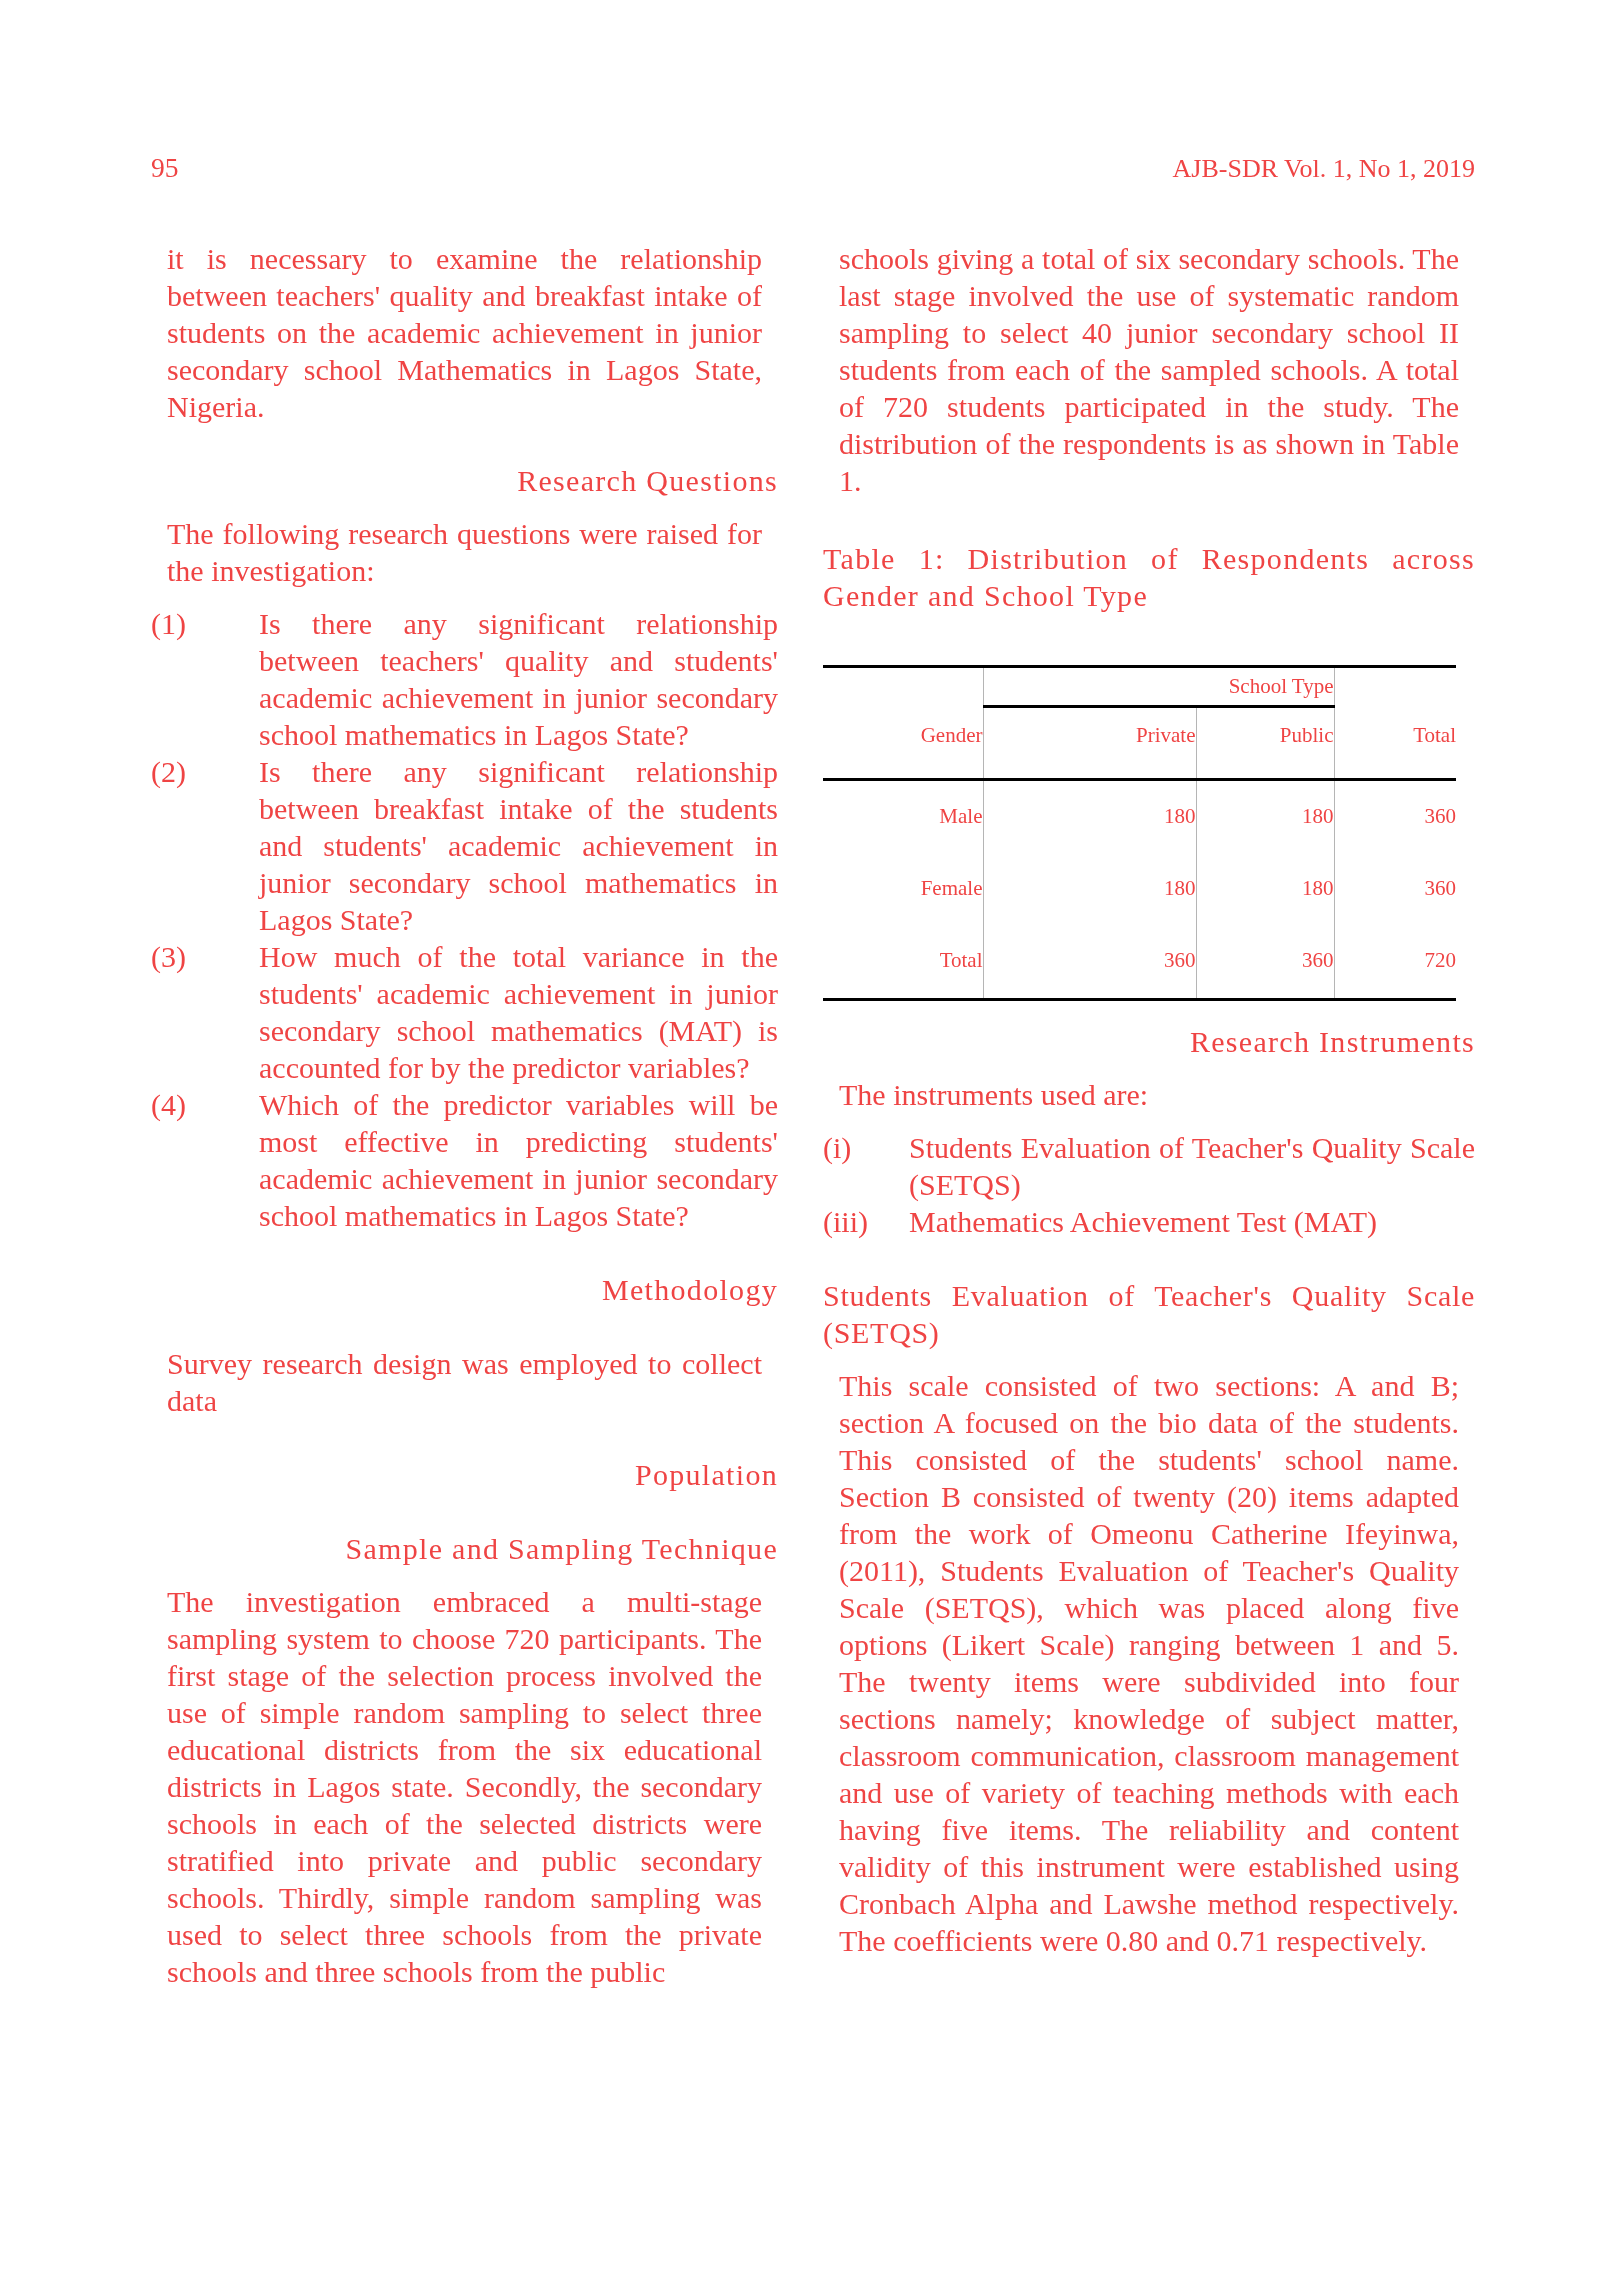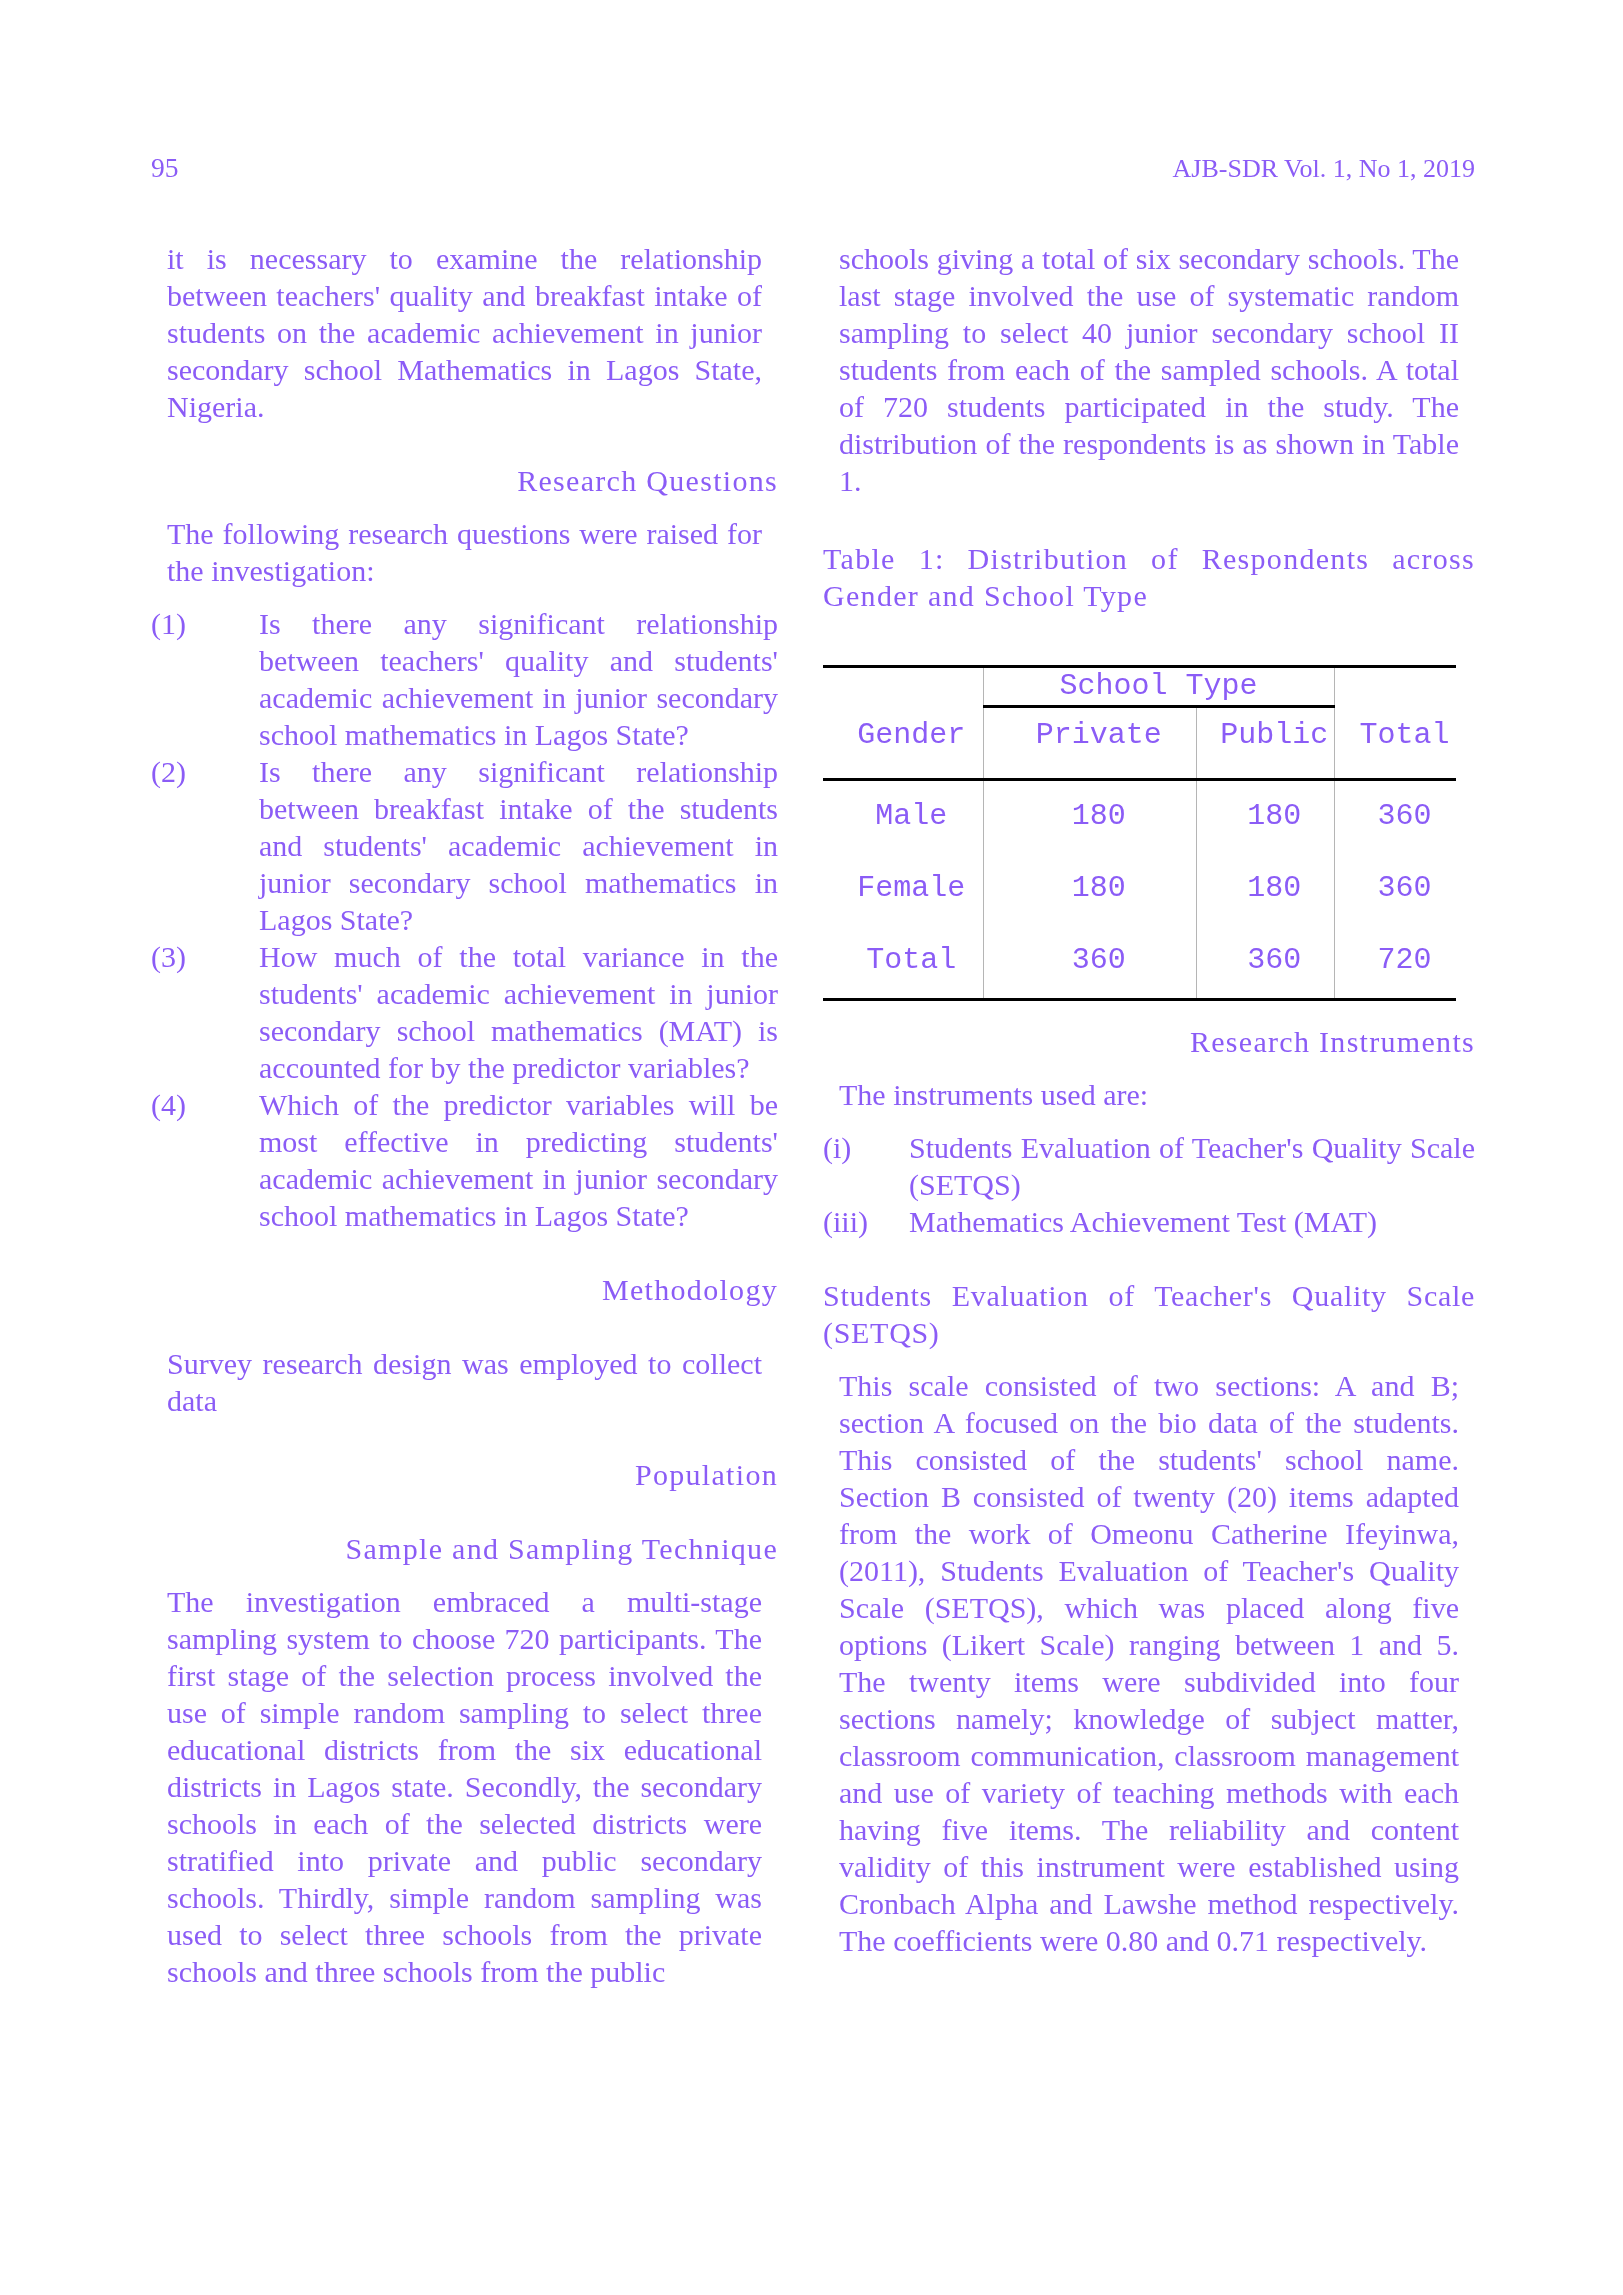--- a/index.html
+++ b/index.html
@@ -1,21 +1,21 @@
 <!DOCTYPE html>
 <html style="font-size:10.5px"><head>
 <meta charset="utf-8">
 <style>
   html, body { margin: 0; padding: 0; background: #ffffff; }
   .page {
     position: relative;
     width: 1623px;
     height: 2295px;
     background: #ffffff;
-    color: #8b5cf6;
+    color: #ef4444;
     font-family: "Liberation Serif", "DejaVu Serif", serif;
     font-size: 30px;
     line-height: 37px;
     overflow: hidden;
   }
   .page-header {
     position: absolute;
     top: 152px;
     left: 151px;
     width: 1324px;
@@ -49,26 +49,25 @@
     text-align: justify;
   }
   table.resp-table {
     border-collapse: collapse;
     width: 633px;
     border-top: 3.3px solid #000;
     border-bottom: 3.3px solid #000;
     table-layout: fixed;
   }
   table.resp-table td {
-    font-size: 30px;
+    font-size: 21px;
     line-height: 37px;
-    text-align: center;
+    text-align: right;
     vertical-align: bottom;
     padding: 0;
-    font-family: Liberation Mono, monospace;
   }
   .col-gender { width: 160px; }
   .col-private { width: 213px; }
   .col-public { width: 138px; }
   .col-total { width: 122px; }
   td.sep { border-left: 1.3px solid #b5b5b5; }
   td.spanhead {
     border-bottom: 3.3px solid #000;
     padding: 11.8px 0 22px 19.6px;
   }

